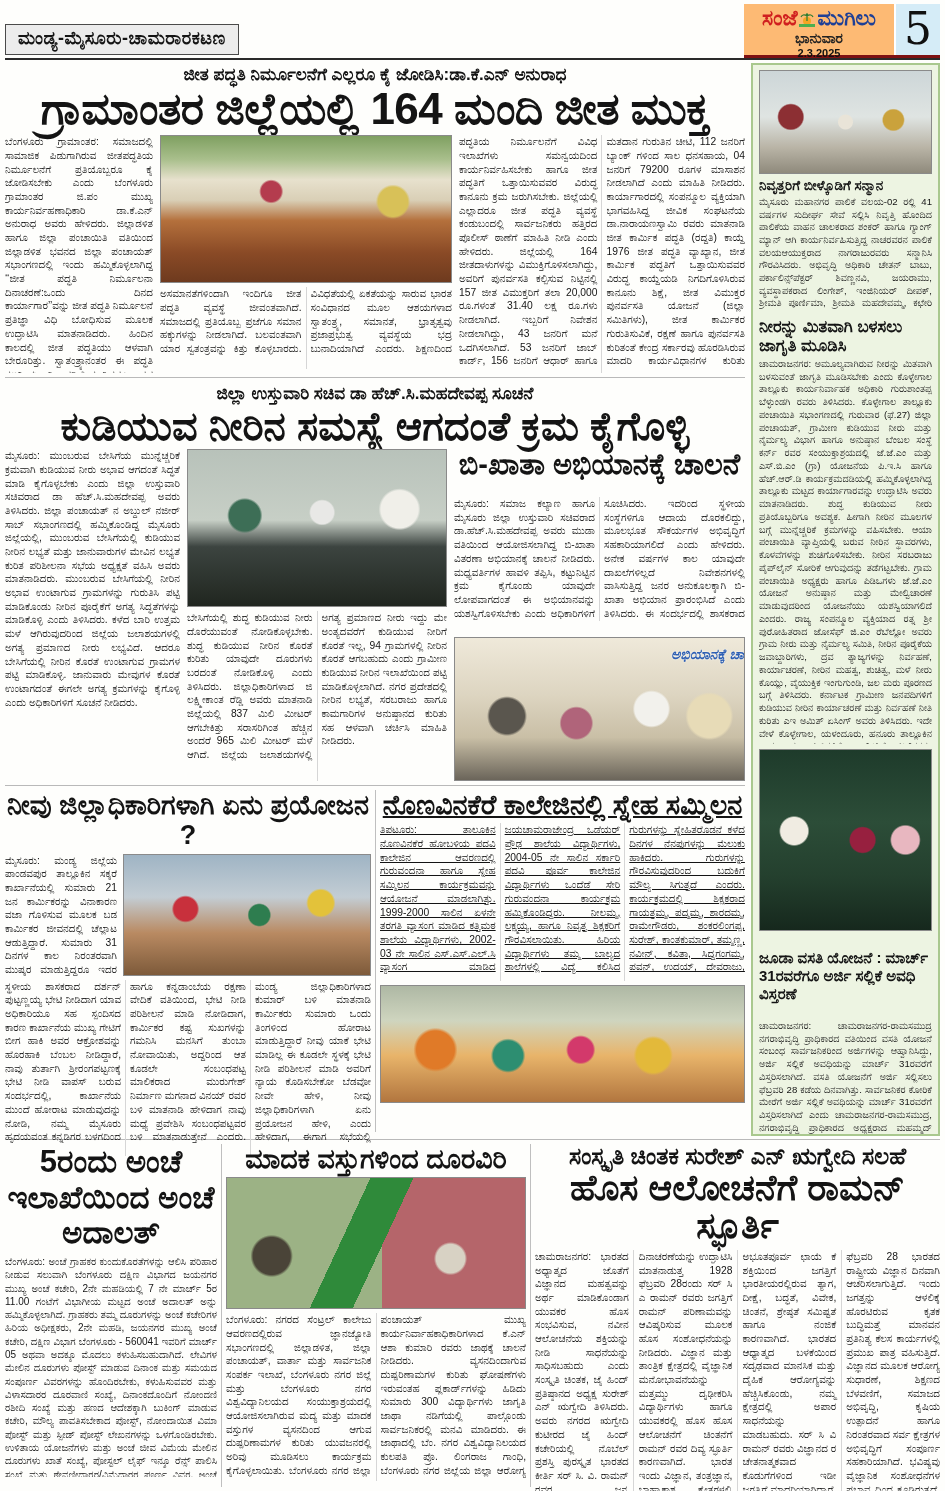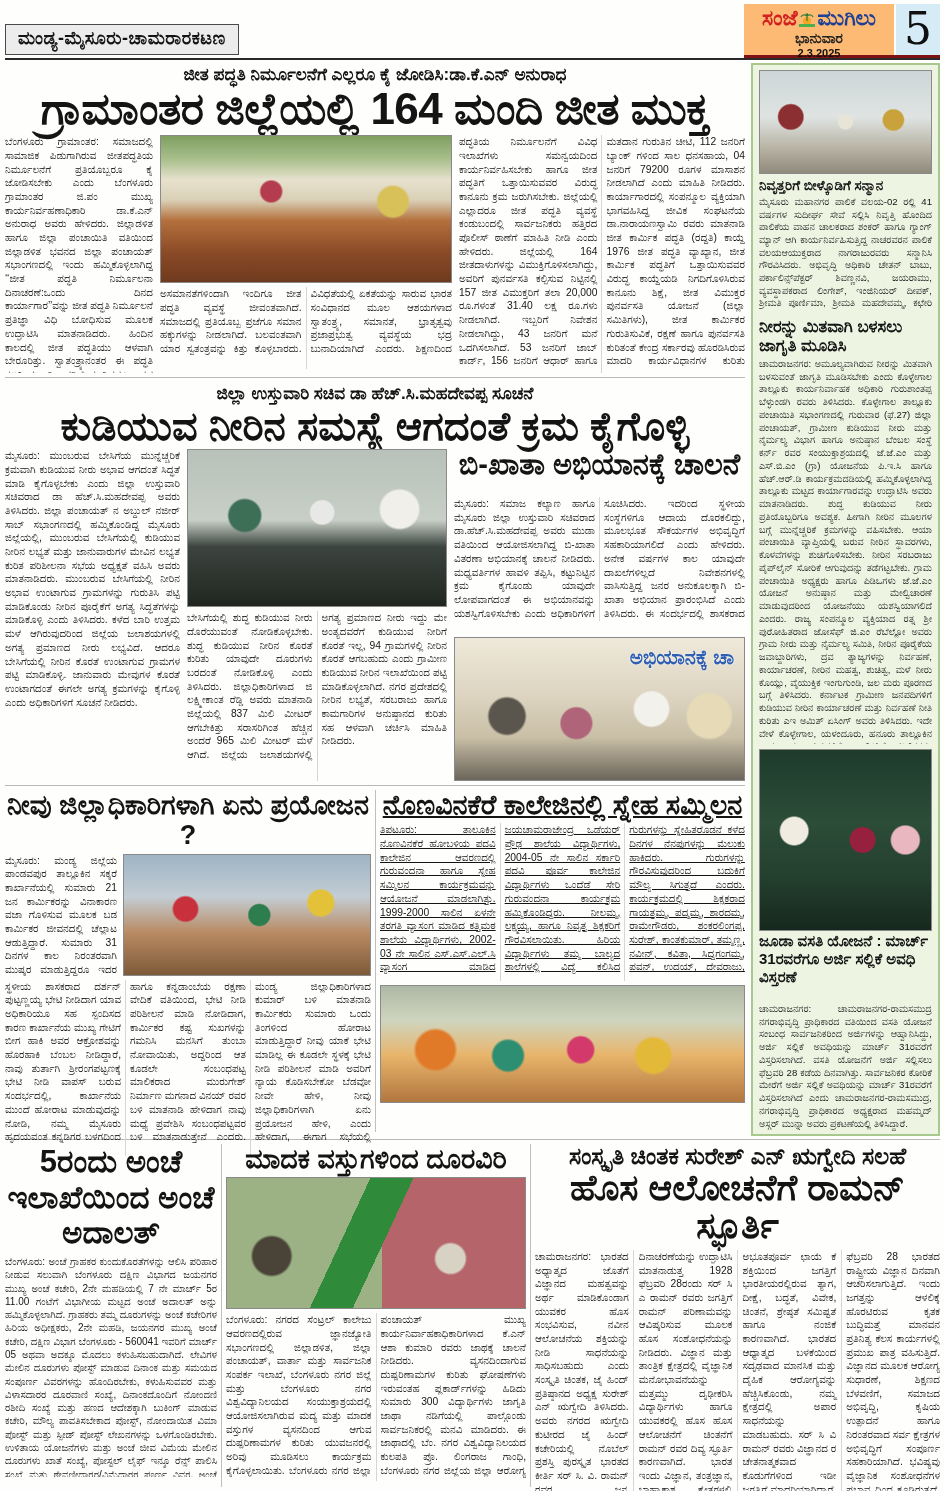--- a/index.html
+++ b/index.html
@@ -29,21 +29,21 @@
   .headline-xl { text-align:center; font-weight:bold; font-size:44px; line-height:1.05; letter-spacing:-0.5px; }
   .headline-lg { text-align:center; font-weight:bold; font-size:40px; line-height:1.05; }
   .subhead { text-align:center; font-weight:bold; font-size:29px; line-height:1.1; }
   .headline-md { text-align:center; font-weight:bold; font-size:27px; line-height:1.12; }
   .body-text { font-size:10.3px; line-height:1.33; text-align:justify; overflow:hidden; word-break:break-word; }
   .cols-2 { column-count:2; column-gap:9px; column-rule:1px solid #d6d6d6; }
   .cols-3 { column-count:3; column-gap:9px; column-rule:1px solid #d6d6d6; }
   .cols-4 { column-count:4; column-gap:10px; column-rule:1px solid #d6d6d6; }
 
   .photo { border:1px solid #8a8a8a; position:relative; overflow:hidden; }
-  .ph-overlay { position:absolute; top:8px; right:10px; color:#2e5fb3; font-weight:bold; font-size:20px; text-shadow:0 0 2px #fff; }
+  .ph-overlay { position:absolute; top:8px; right:0; color:#2e5fb3; font-weight:bold; font-size:14px; text-shadow:0 0 2px #fff;font-style:italic; }
 
   
   .ph-meeting { background:
     radial-gradient(circle at 38% 38%, #b43c4e 0 5%, rgba(0,0,0,0) 6%),
     radial-gradient(circle at 80% 45%, #d8c158 0 6%, rgba(0,0,0,0) 7%),
     linear-gradient(180deg,#7fa061 0%,#a9bf8c 16%,#e7e1cd 30%,#d9cfb6 44%,#b4703c 58%,#8a4a26 80%,#6e3a1e 100%); }
   .ph-press { background:
     radial-gradient(circle at 22% 42%, #3d6e56 0 7%, rgba(0,0,0,0) 8%),
     radial-gradient(circle at 52% 40%, #e8e8e6 0 7%, rgba(0,0,0,0) 8%),
     radial-gradient(circle at 82% 38%, #f0efe9 0 8%, rgba(0,0,0,0) 9%),
@@ -126,21 +126,21 @@
   .b3-head { text-align:center; font-weight:bold; font-size:36px; line-height:1.05; }
   .b3-body { height:258px; margin-top:5px; }
 
   
   .sb-photo1 { height:104px; }
   .sb-capt-head { font-weight:bold; font-size:13.5px; margin-top:4px; }
   .sb-capt { font-size:9.6px; line-height:1.32; text-align:justify; height:116px; overflow:hidden; margin-top:2px; }
   .sb-head2 { font-weight:bold; font-size:16.5px; line-height:1.15; margin-top:5px; }
   .sb-body2 { font-size:9.6px; line-height:1.33; text-align:justify; height:386px; overflow:hidden; margin-top:3px; }
   .sb-photo2 { height:182px; margin-top:5px; }
-  .sb-head3 { font-weight:bold; font-size:15px; line-height:1.2; margin-top:1px; }
+  .sb-head3 { font-weight:bold; font-size:15px; line-height:1.2; margin-top:18px; }
   .sb-body3 { font-size:9.6px; line-height:1.33; text-align:justify; height:150px; overflow:hidden; margin-top:17px; }
 </style>
 </head>
 <body>
 
 <div class="page">
 
   <div class="topbar">
     <div class="region-label">ಮಂಡ್ಯ-ಮೈಸೂರು-ಚಾಮರಾರಕಟಣ</div>
     <div class="masthead">

